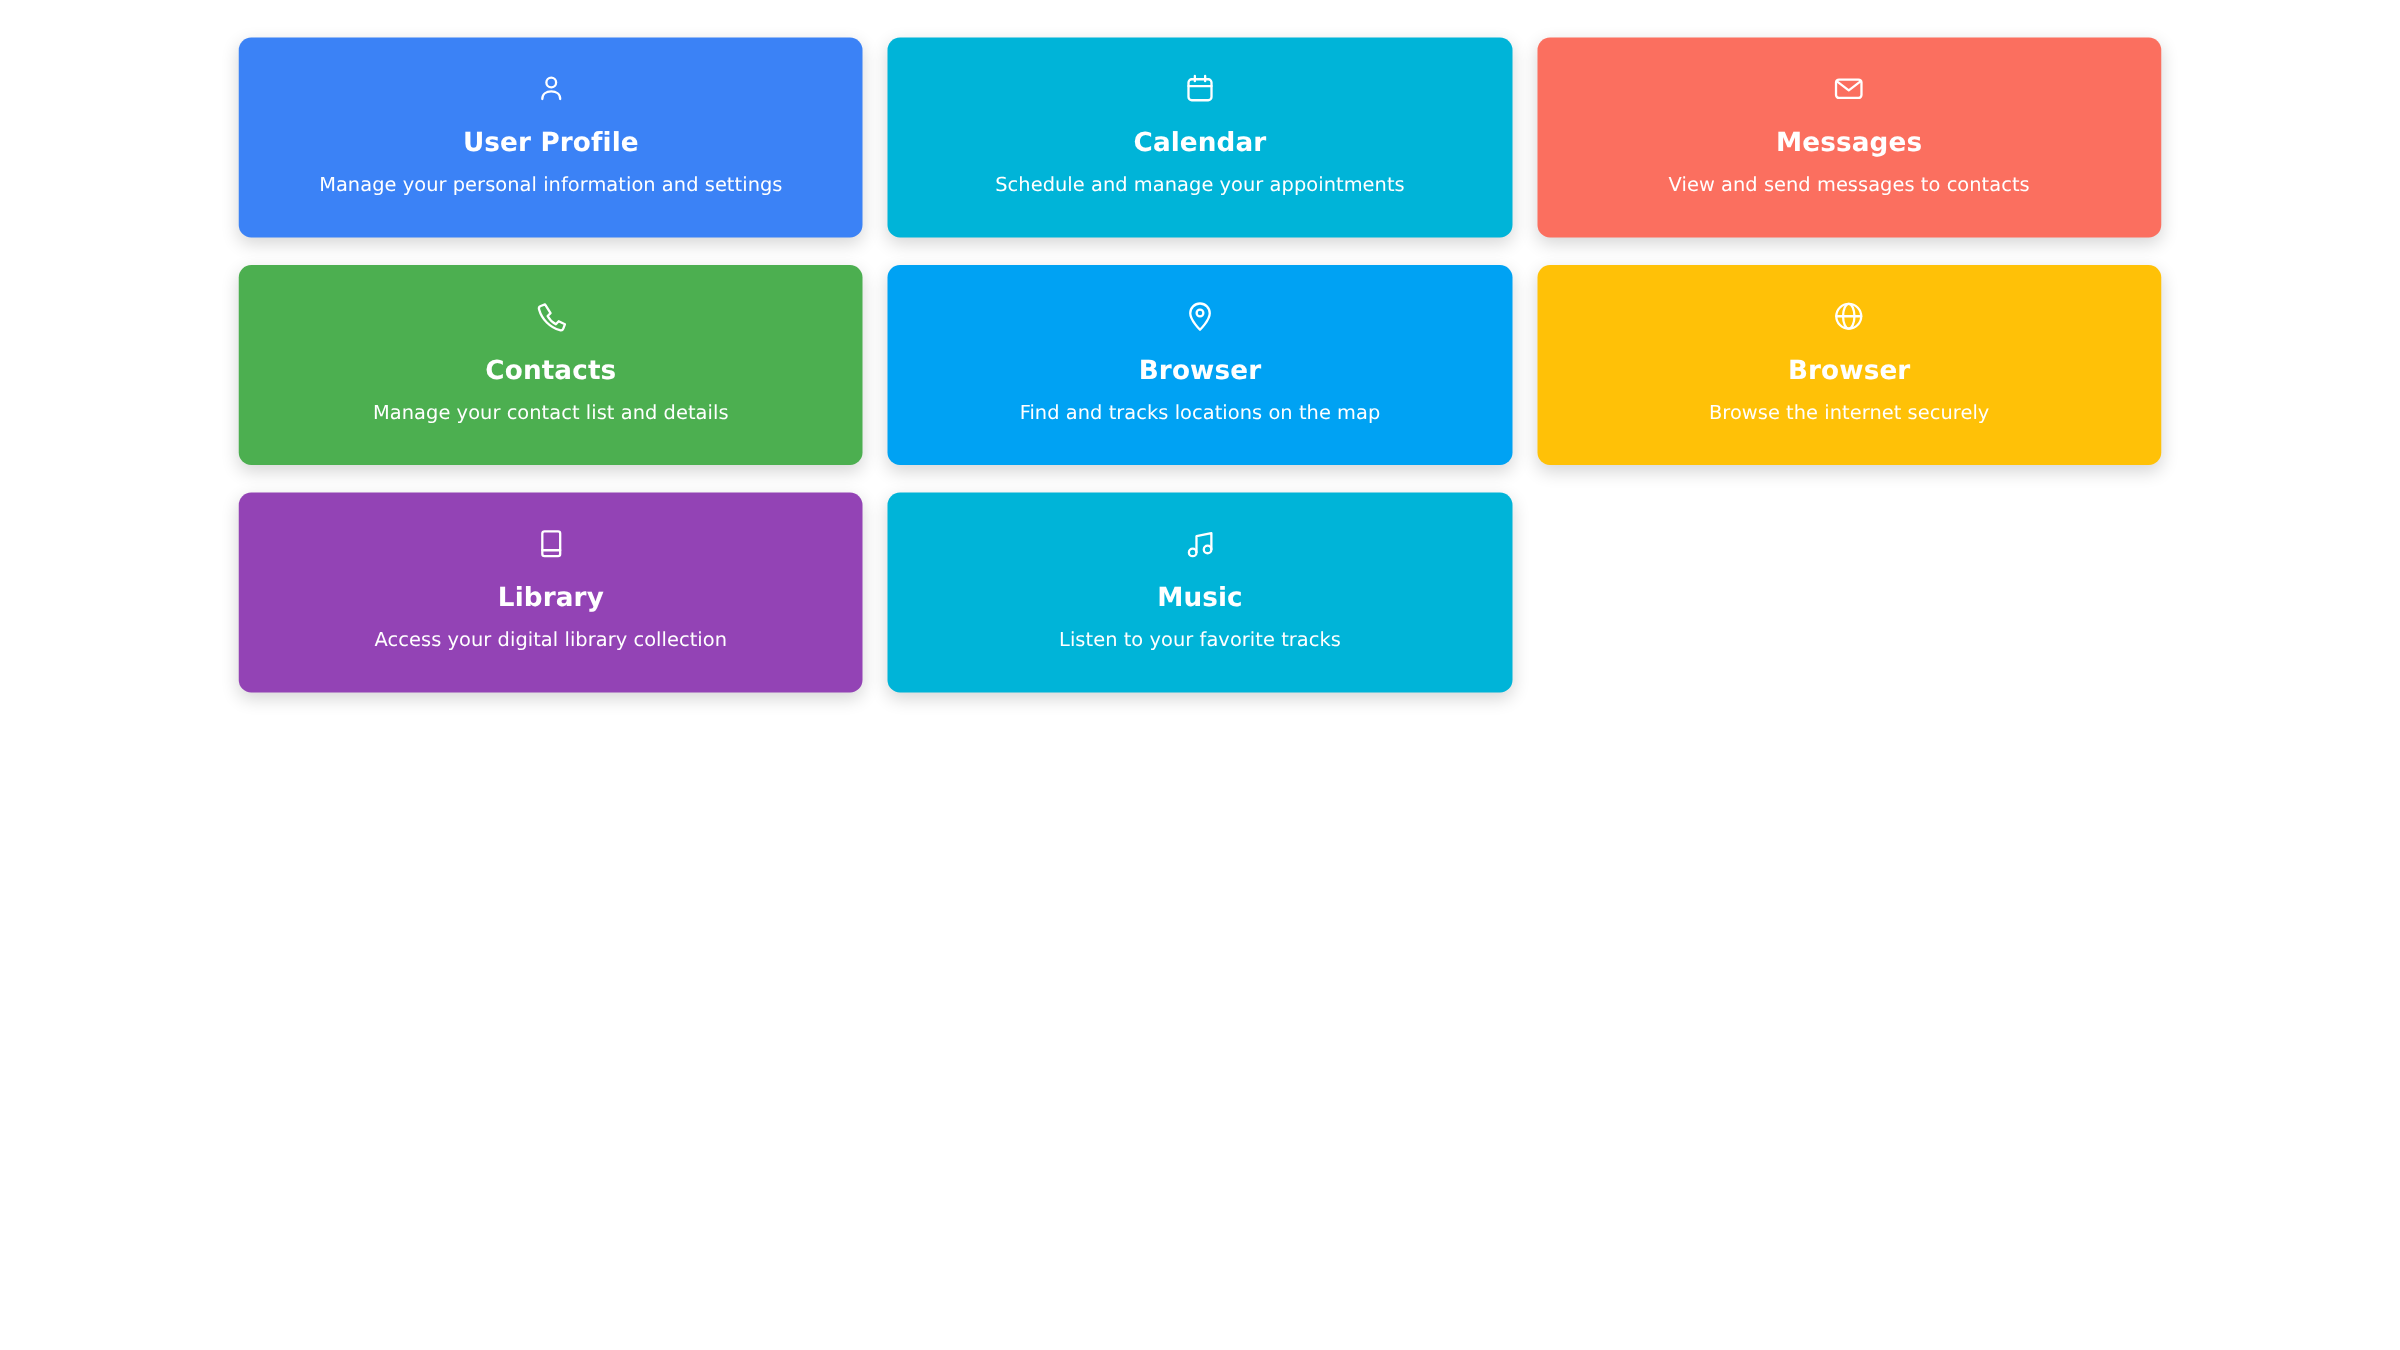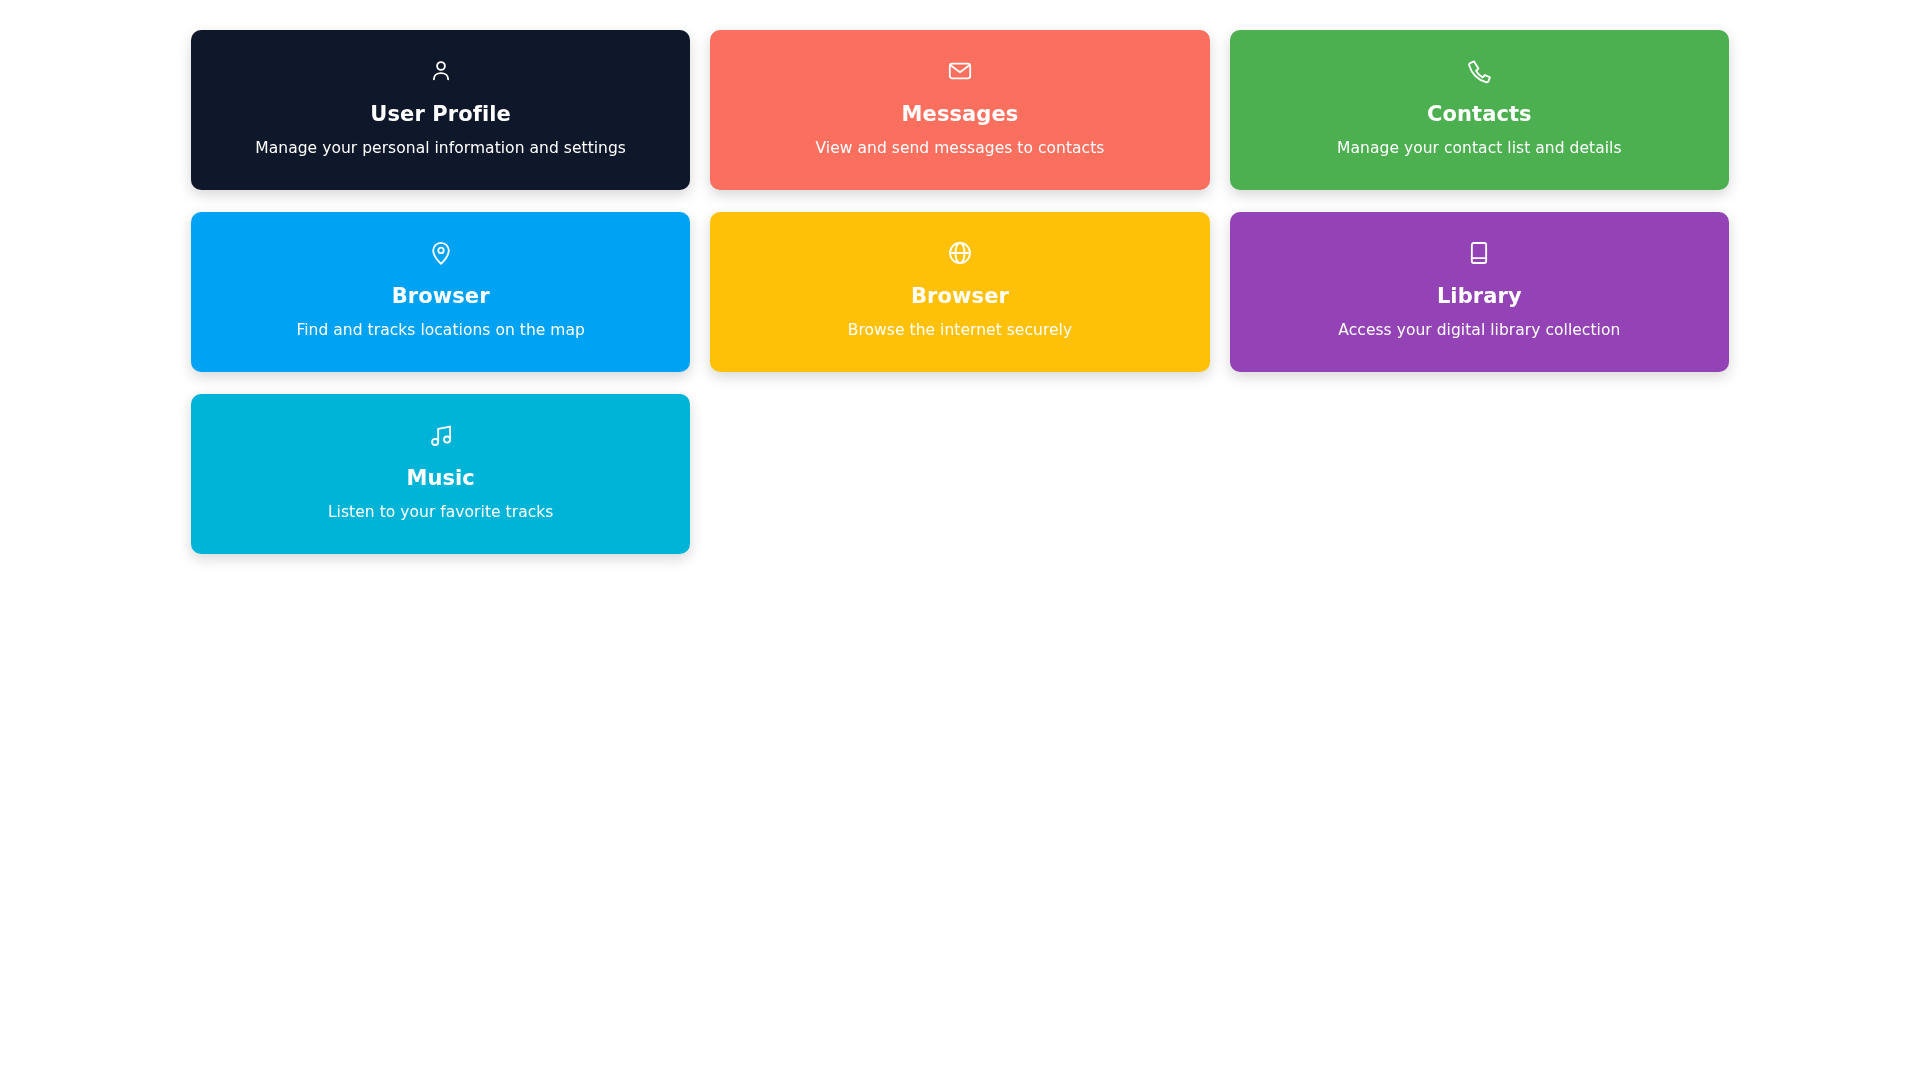--- a/index.html
+++ b/index.html
@@ -72,31 +72,43 @@
     line-height: 1.25;
     letter-spacing: 0.05px;
   }
 </style>
 </head>
 <body style="background-color: rgb(255, 255, 255);">
 
 <div id="app">
   <div class="grid">
 
-    <div class="card" style="background-color: #0f172a; align-items: center;">
+    <div class="card" style="background-color: #3b82f6; align-items: center;">
       <span class="card-icon">
         <svg viewBox="0 0 24 24">
             <circle cx="12" cy="7.4" r="3.6"></circle>
             <path d="M5.4 19.6c0-3.6 2.9-5.6 6.6-5.6s6.6 2 6.6 5.6"></path>
           </svg>
       </span>
       <div class="card-title">User Profile</div>
       <div class="card-desc">Manage your personal information and settings</div>
     </div>
 
+    <div class="card" style="background-color: rgb(0, 180, 216);">
+      <span class="card-icon">
+        <svg viewBox="0 0 24 24">
+            <rect x="3.5" y="5" width="17" height="15.5" rx="2.4"></rect>
+            <line x1="3.5" y1="10" x2="20.5" y2="10"></line>
+            <line x1="8.2" y1="2.6" x2="8.2" y2="6.4"></line>
+            <line x1="15.8" y1="2.6" x2="15.8" y2="6.4"></line>
+          </svg>
+      </span>
+      <div class="card-title">Calendar</div>
+      <div class="card-desc">Schedule and manage your appointments</div>
+    </div>
 
     <div class="card" style="background-color: rgb(251, 111, 95);">
       <span class="card-icon">
         <svg viewBox="0 0 24 24">
             <rect x="2.6" y="5.2" width="18.8" height="13.6" rx="2.2"></rect>
             <path d="M3.3 6.6 12 13.2l8.7-6.6"></path>
           </svg>
       </span>
       <div class="card-title">Messages</div>
       <div class="card-desc">View and send messages to contacts</div>

